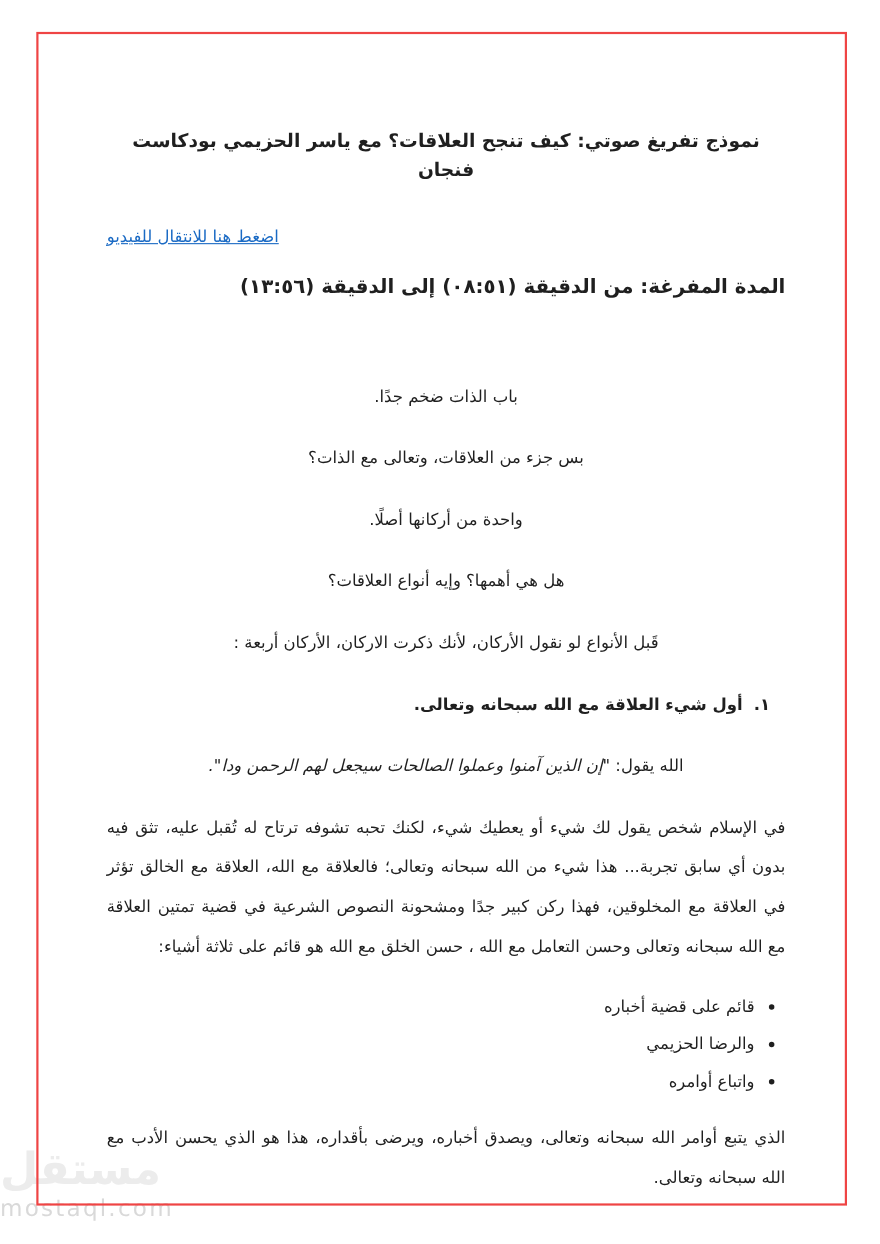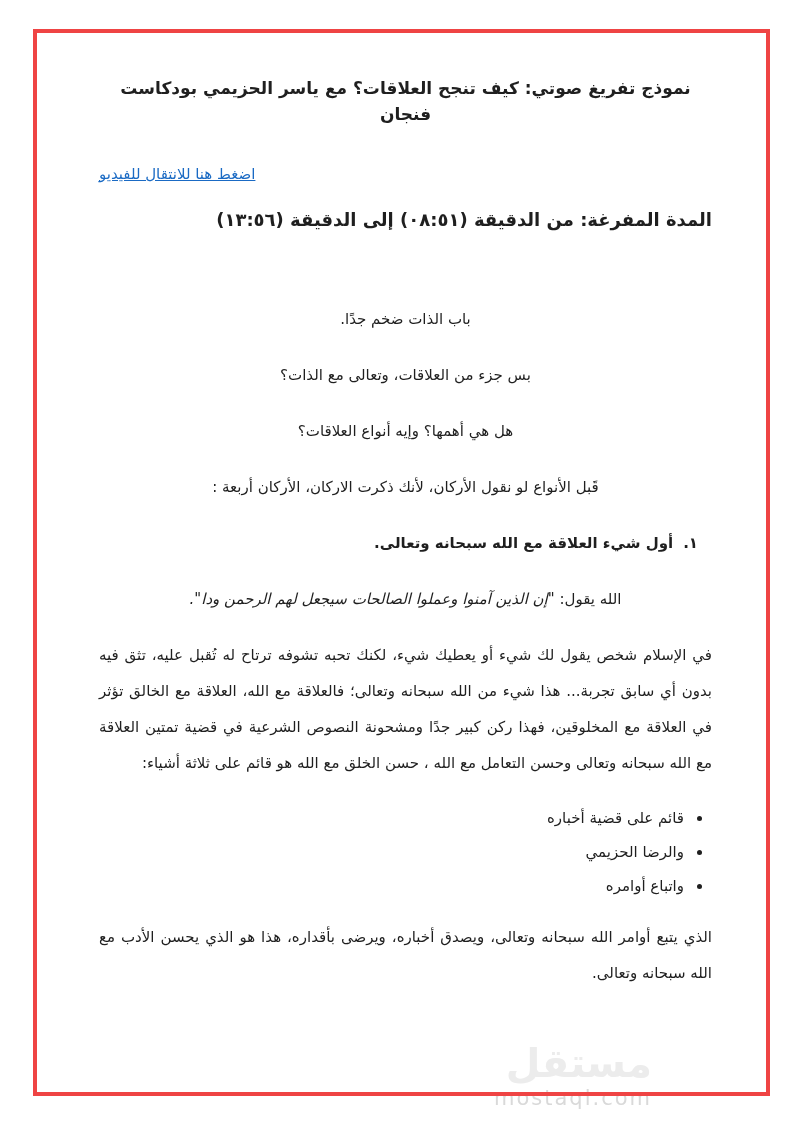--- a/index.html
+++ b/index.html
@@ -16,21 +16,21 @@
     width: 800px;
     height: 1131px;
     background: #ffffff;
   }
   
   .watermark {
     position: absolute;
     left: 0;
     top: 1042px;
     width: 652px;
-    text-align: right;
+    text-align: left;
     z-index: 1;
     pointer-events: none;
   }
   .wm-logo {
     font-size: 40px;
     font-weight: bold;
     color: #ececec;
     line-height: 42px;
     letter-spacing: 1px;
   }
@@ -42,25 +42,25 @@
     line-height: 24px;
     margin-top: 2px;
   }
   .page {
     position: absolute;
     left: 33px;
     top: 29px;
     width: 737px;
     height: 1067px;
     box-sizing: border-box;
-    border: 4px solid #ef4444;
+    border: 2px solid #ef4444;
     background: transparent;
     z-index: 2;
     direction: rtl;
-    padding: 42px 54px 0 62px;
+    padding: 85px 54px 0 62px;
     color: #1f1f1f;
   }
   .doc-title {
     font-size: 17px;
     font-weight: bold;
     text-align: center;
     line-height: 26px;
     margin: 0 0 36px 0;
   }
   .link-line {
@@ -134,20 +134,21 @@
     <h1 class="doc-title">نموذج تفريغ صوتي: كيف تنجح العلاقات؟ مع ياسر الحزيمي بودكاست فنجان</h1>
 
     <div class="link-line">
       <a class="video-link" href="#">اضغط هنا للانتقال للفيديو</a>
     </div>
 
     <div class="duration-line">المدة المفرغة: من الدقيقة (٠٨:٥١) إلى الدقيقة (١٣:٥٦)</div>
 
     <p class="para">باب الذات ضخم جدًا.</p>
     <p class="para">بس جزء من العلاقات، وتعالى مع الذات؟</p>
+    <p class="para">واحدة من أركانها أصلًا.</p>
     <p class="para">هل هي أهمها؟ وإيه أنواع العلاقات؟</p>
     <p class="para">قَبل الأنواع لو نقول الأركان، لأنك ذكرت الاركان، الأركان أربعة :</p>
 
     <div class="numbered-item">
       <span class="num">١.</span><span>أول شيء العلاقة مع الله سبحانه وتعالى.</span>
     </div>
 
     <p class="para quote-line">
       <span>الله يقول: </span><span class="quote-text">"إن الذين آمنوا وعملوا الصالحات سيجعل لهم الرحمن ودا".</span>
     </p>

